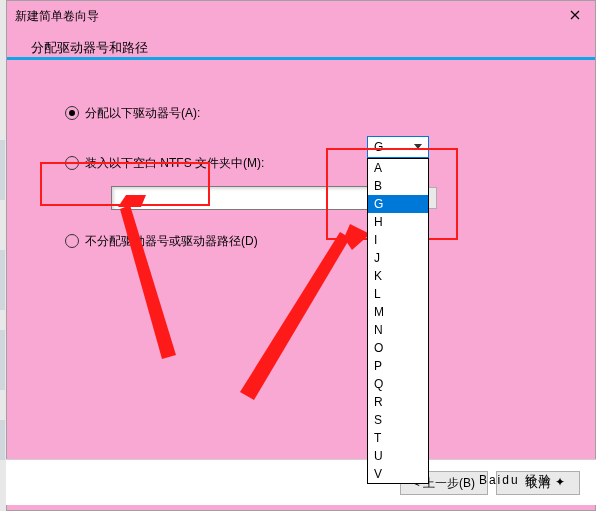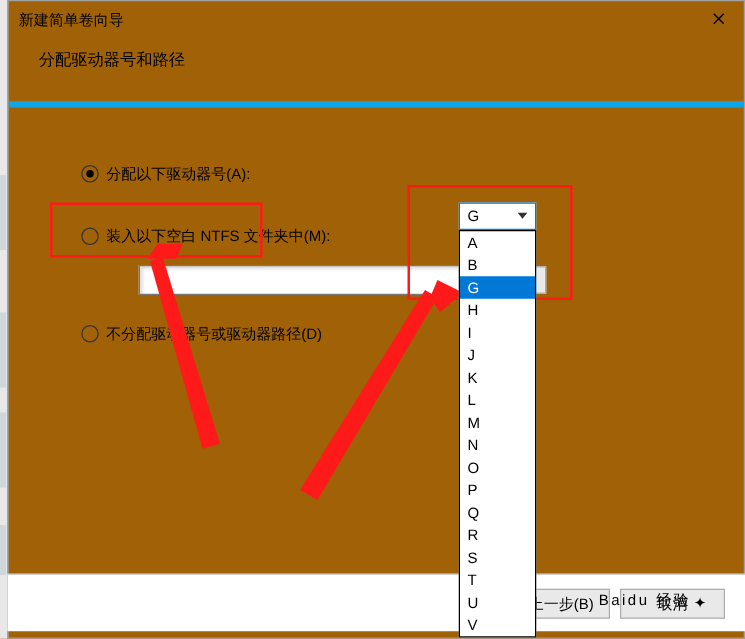--- a/index.html
+++ b/index.html
@@ -1,26 +1,26 @@
 <!DOCTYPE html>
 <html><head>
 <meta charset="utf-8">
 <style>
   :root { --win-border:#a0a0a0; --text:#000; --blue:#0078d7; --combo-border:#7a7a7a; }
   * { box-sizing:border-box; font-family:"Microsoft YaHei","Segoe UI",sans-serif; font-size:12px; color:var(--text); }
   body { margin:0; background:#e8e8e8; width:596px; height:511px; position:relative; overflow:hidden; }
 
-  .window { position:absolute; left:6px; top:0; right:0; bottom:0; background:#a16207; border:1px solid var(--win-border); }
+  .window { position:absolute; left:6px; top:0; right:0; bottom:0; background:#f9a8d4; border:1px solid var(--win-border); }
 
   .titlebar { height:30px; display:flex; align-items:center; padding:0 8px; }
   .titlebar .title { flex:1; }
   .titlebar .close { width:40px; height:30px; display:flex; align-items:center; justify-content:center; margin-right:-8px; }
   .titlebar .close svg { width:10px; height:10px; }
 
-  .header { padding:8px 24px 24px 24px; border-bottom:5px solid #0ea5e9; }
+  .header { padding:8px 24px 0 24px; border-bottom:3px solid #0ea5e9; }
   .header .h1 { font-size:13px; }
   .header .sub { margin:6px 0 0 22px; }
 
   .content { position:relative; padding:30px 24px; height:380px; }
 
   .radio-row { display:flex; align-items:center; height:26px; margin:10px 0 10px 34px;text-align:center; }
   .radio { width:14px; height:14px; border:1px solid #333; border-radius:50%; margin-right:6px; display:inline-flex; align-items:center; justify-content:center; }
   .radio.checked::after { content:""; width:6px; height:6px; background:#000; border-radius:50%; }
 
   .path-row { margin:6px 0 6px 80px; display:flex; align-items:center; gap:6px; }

